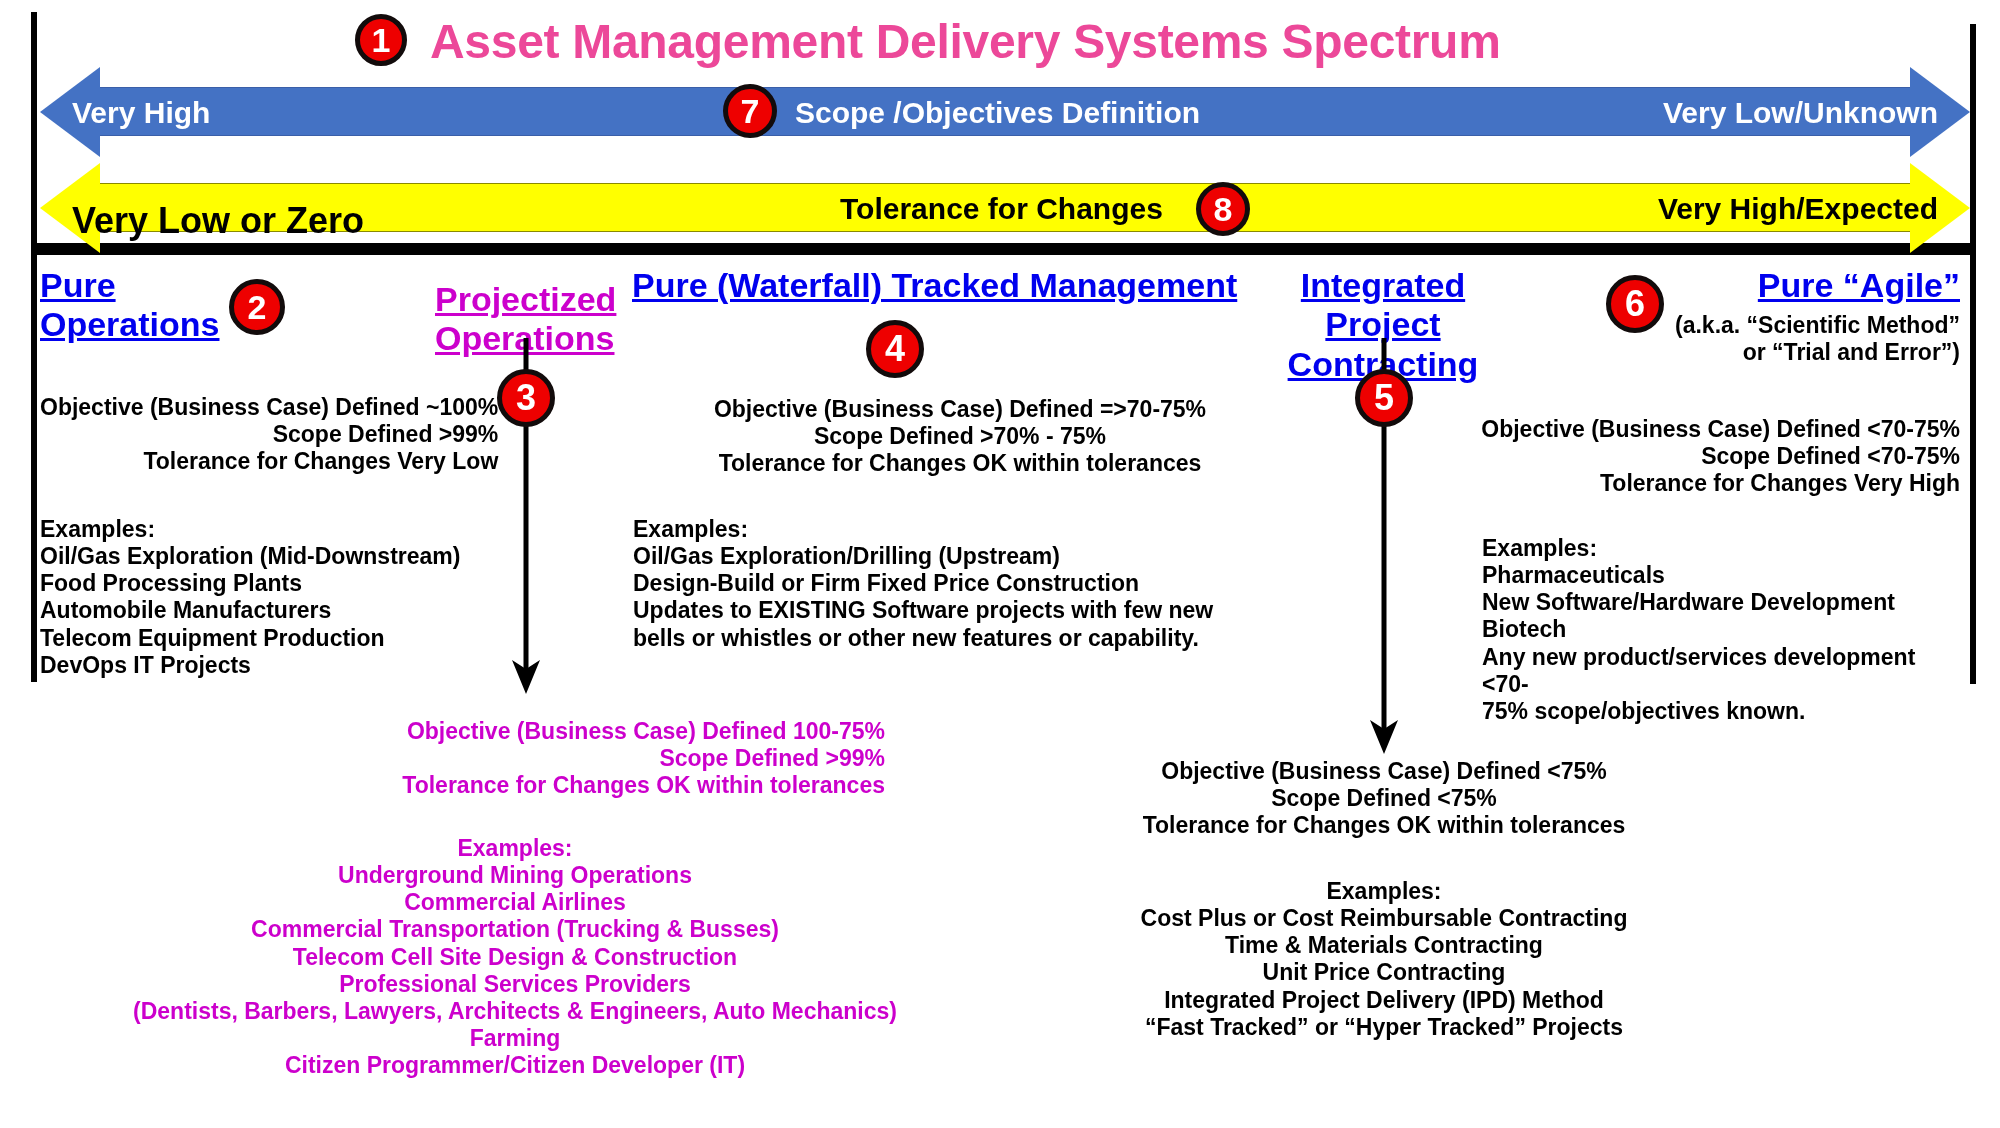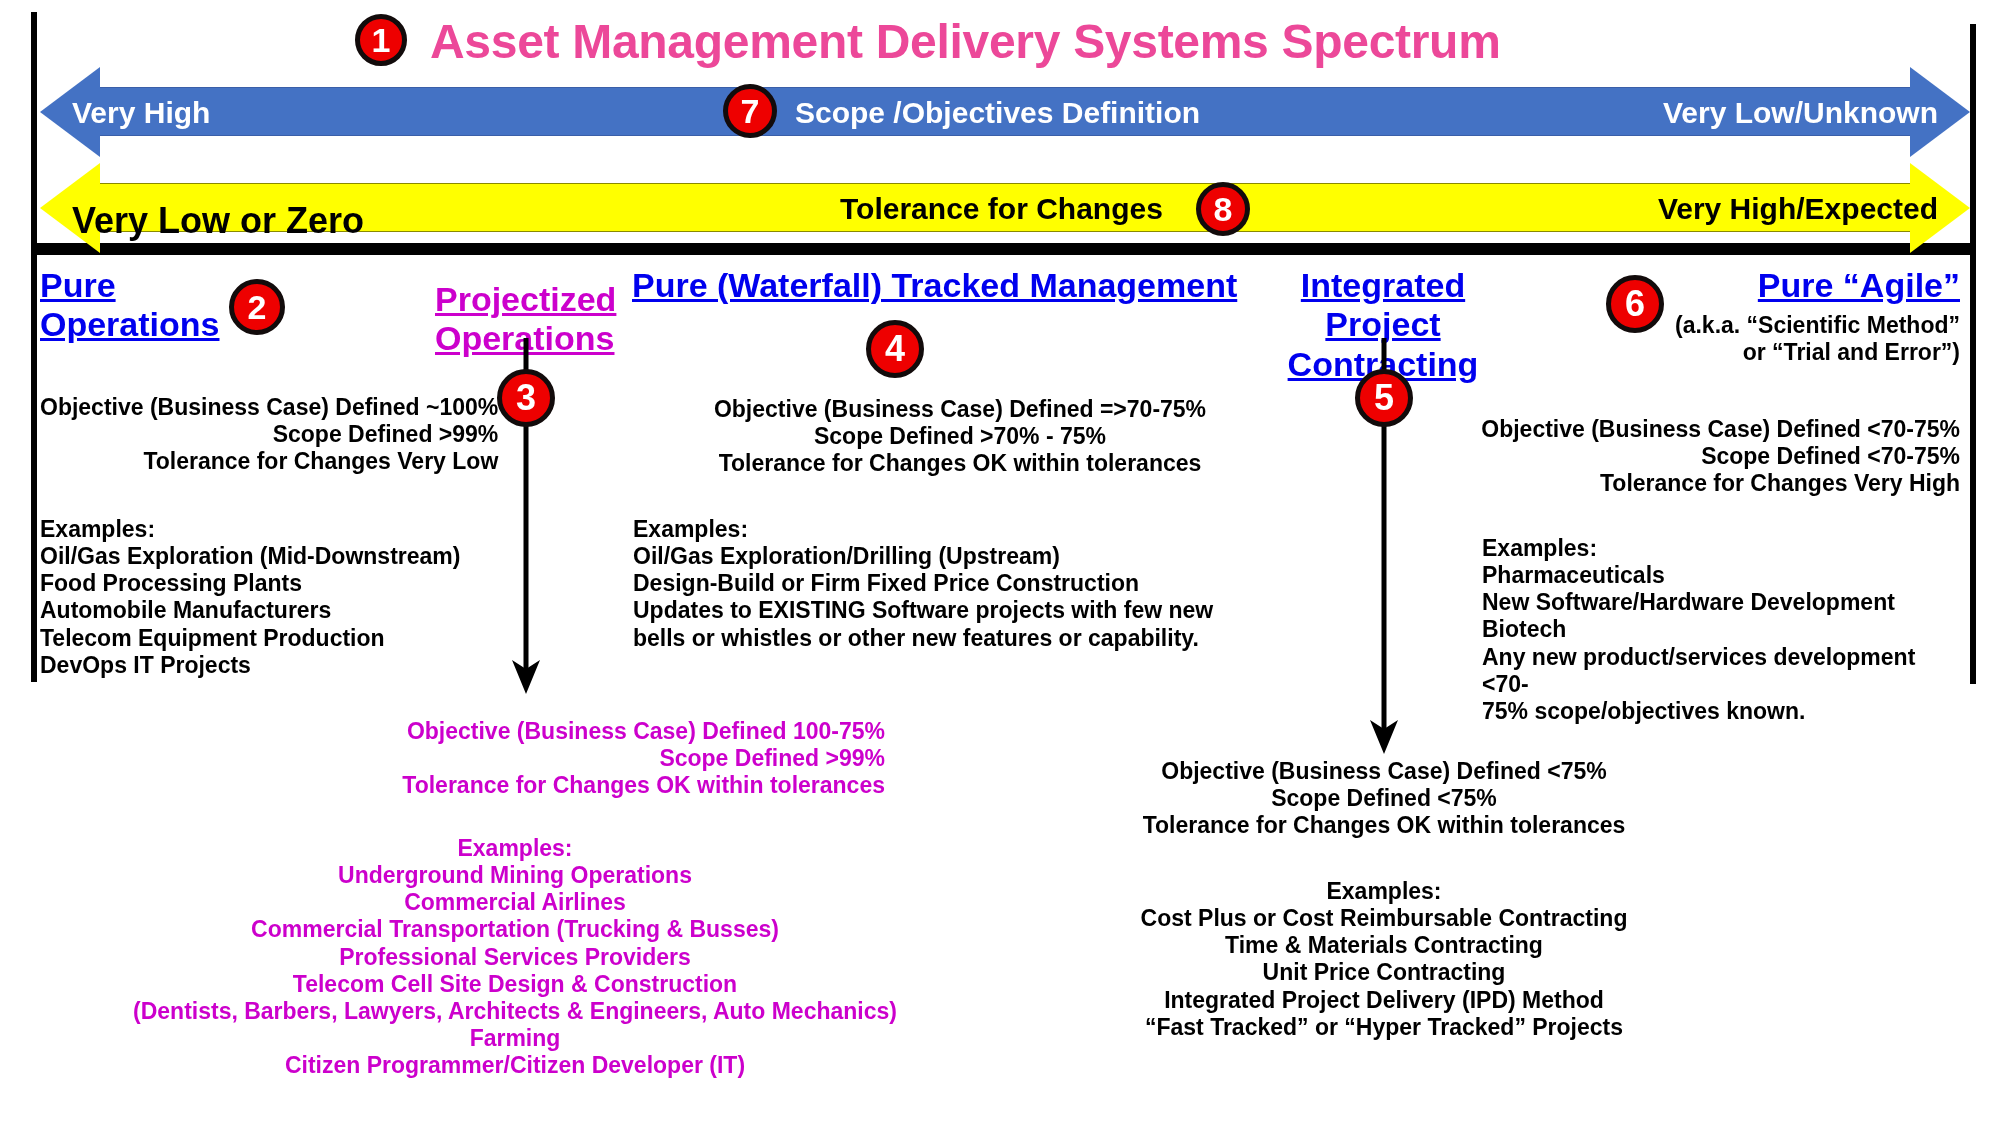--- a/index.html
+++ b/index.html
@@ -104,22 +104,22 @@
   <div class="blk magenta" style="left:145px;top:718px;width:740px;font-size:23px;text-align:right;">
     <div>Objective (Business Case) Defined 100-75%</div>
     <div>Scope Defined &gt;99%</div>
     <div>Tolerance for Changes OK within tolerances</div>
   </div>
   <div class="blk magenta" style="left:120px;top:835px;width:790px;font-size:23px;text-align:center;">
     <div>Examples:</div>
     <div>Underground Mining Operations</div>
     <div>Commercial Airlines</div>
     <div>Commercial Transportation (Trucking &amp; Busses)</div>
+    <div>Telecom Cell Site Design &amp; Construction</div>
     <div>Professional Services Providers</div>
-    <div>Telecom Cell Site Design &amp; Construction</div>
     <div>(Dentists, Barbers, Lawyers, Architects &amp; Engineers, Auto Mechanics)</div>
     <div>Farming</div>
     <div>Citizen Programmer/Citizen Developer (IT)</div>
   </div>
 
   <div class="colhead" style="left:632px;top:266px;font-size:34px;color:#0000EE;white-space:nowrap;">
     <div>Pure (Waterfall) Tracked Management</div>
   </div>
   <div class="badge" style="left:866px;top:320px;width:58px;height:58px;font-size:36px;">4</div>
 

